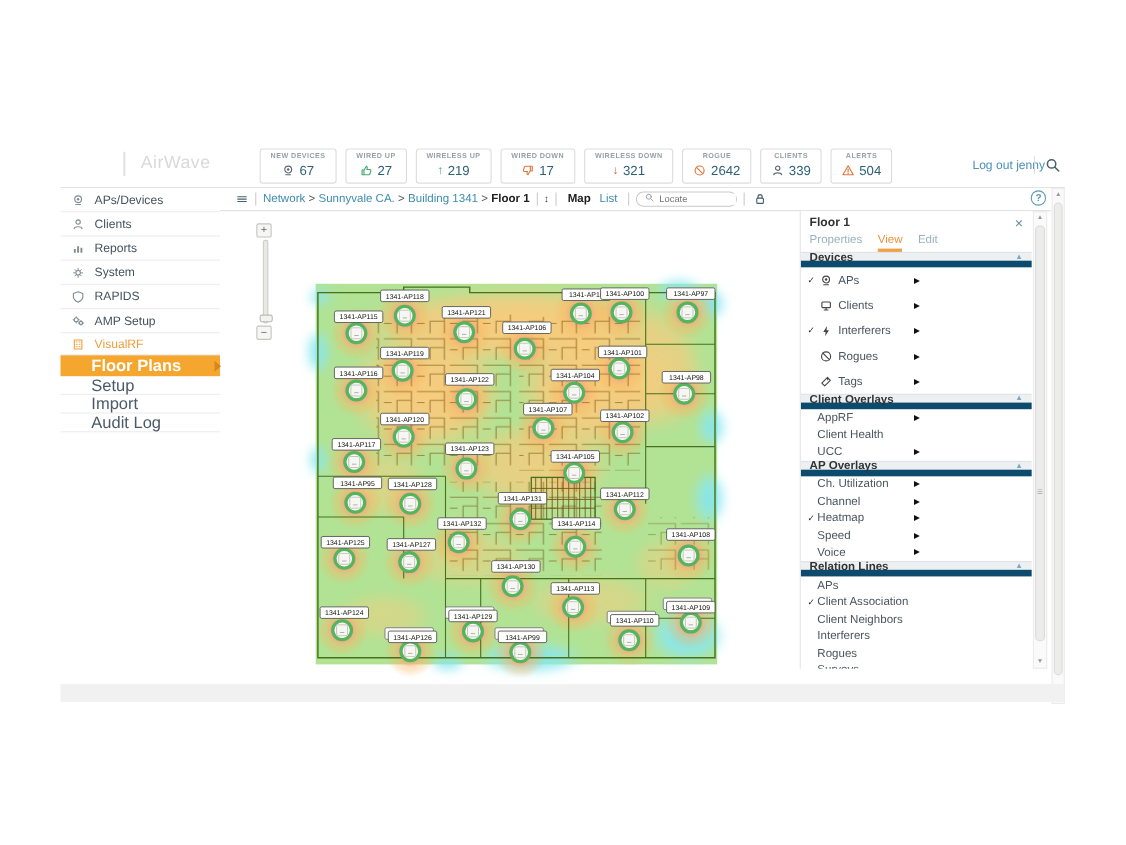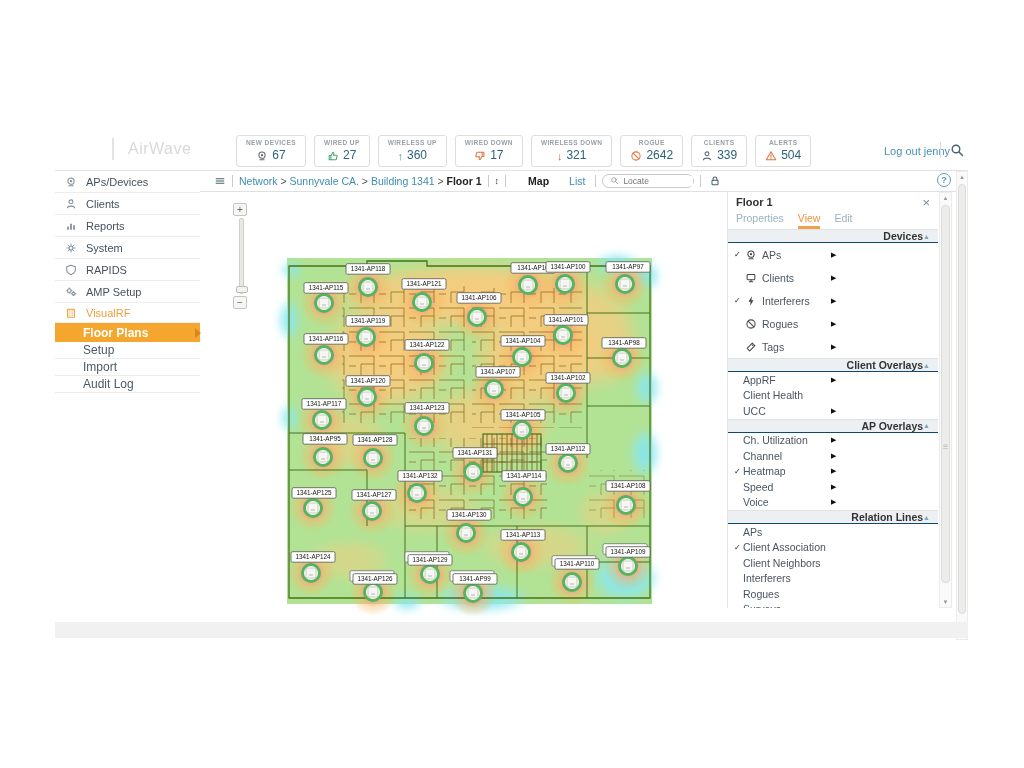--- a/index.html
+++ b/index.html
@@ -8,53 +8,53 @@
   .page { position:relative; width:1024px; height:768px;padding-left:29px; }
 
   
   .brand { position:absolute; left:112px; top:138px; display:flex; align-items:center; gap:14px; }
   .brand-bar { width:2px; height:22px; background:#e3e3e3; }
   .brand-name { font-size:16px; color:#d9d9d9; letter-spacing:.5px; }
   .stats { position:absolute; left:236px; top:135px; display:flex; gap:8px; }
   .stat-box { border:1px solid #ddd; border-radius:3px; background:#fff; padding:3px 9px 4px;
     display:flex; flex-direction:column; align-items:center; min-width:52px; }
   .stat-label { font-size:6.5px; font-weight:bold; color:#97a1a8; letter-spacing:.4px; white-space:nowrap; }
-  .stat-val { display:flex; align-items:flex-end; gap:4px; margin-top:2px; }
+  .stat-val { display:flex; align-items:center; gap:4px; margin-top:2px; }
   .stat-num { font-size:12px; color:#2d6076; }
   .stat-ico { display:inline-flex; align-items:center; font-size:11px; line-height:1; }
   .logout { position:absolute; left:884px; top:145px; font-size:11px; color:#4a90b8;text-align:center; }
   .logout-sep { position:absolute; left:940px; top:142px; width:1px; height:16px; background:#ddd; }
   .hdr-search { position:absolute; left:950px; top:143px; color:#46606e; }
 
   .hdr-divider { position:absolute; left:55px; top:170px; width:913px; height:1px; background:#e2e2e2; }
 
   
   .sidebar { position:absolute; left:55px; top:171px; width:145px; background:#fff; }
   .side-item { display:flex; align-items:center; gap:9px; height:22px; padding-left:10px;
     border-bottom:1px solid #ededed; font-size:11px; color:#44525e; cursor:pointer; }
   .side-item .ico { color:#7f8c96; display:inline-flex; }
   .side-item.accent { color:#f09f3c; height:20px; }
   .side-item.accent .ico { color:#f09f3c; }
-  .side-sub { height:17px; padding-left:28px; font-size:12px; color:#4a5a68;
+  .side-sub { height:17px; padding-left:28px; font-size:15px; color:#4a5a68;
     border-bottom:1px solid #ededed; display:flex; align-items:center; cursor:pointer; }
   .side-sub.active { position:relative; height:19px; background:#f5a62e; color:#fff;
     font-weight:bold; border-bottom:none; }
   .side-sub.active:after { content:""; position:absolute; right:-1px; top:50%; margin-top:-5px;
     border-left:6px solid #d8871c; border-top:5px solid transparent; border-bottom:5px solid transparent; }
 
   
   .toolbar { position:absolute; left:200px; top:171px; width:756px; height:21px; background:#fff;
     border-bottom:1px solid #e0e0e0; display:flex; align-items:center; font-size:10.5px; }
   .tb-ico { color:#46606e; display:inline-flex; margin-left:14px; }
   .tb-sep { width:1px; height:12px; background:#ccc; margin:0 6px; }
   .crumb a { color:#3f8cae; text-decoration:none; cursor:pointer; }
   .crumb { color:#555; white-space:nowrap; }
   .crumb .cur { color:#222; font-weight:bold; }
   .tb-updown { font-size:9px; color:#333; }
-  .tb-map { font-weight:bold; color:#222; margin:0 16px; cursor:pointer; }
+  .tb-map { font-weight:bold; color:#222; margin:0 4px; cursor:pointer; }
   .tb-list { color:#3f8cae; margin:0 4px; cursor:pointer; }
   .locate { display:flex; align-items:center; gap:4px; border:1px solid #c9c9c9; border-radius:9px;
     height:14px; width:92px; padding:0 7px; color:#9aa3aa; background:#fff; }
   .locate input { border:none; outline:none; width:70px; font-size:8.5px; color:#666;
     font-family:"Liberation Sans",sans-serif; }
   .help-ico { position:absolute; left:937px; top:173px; width:14px; height:14px; border:1.3px solid #5b9ab5;
     border-radius:50%; color:#5b9ab5; font-size:9px; font-weight:bold; display:flex; align-items:center;
     justify-content:center; cursor:pointer; }
 
   
@@ -68,22 +68,22 @@
 
   
   .panel { position:absolute; left:727px; top:192px; width:211px; height:416px; background:#fff;
     border-left:1px solid #e4e4e4; overflow:hidden; font-size:10.5px; }
   .panel-title-row { display:flex; justify-content:space-between; align-items:center; height:20px; padding:0 8px; }
   .panel-title { font-size:11px; font-weight:bold; color:#333; }
   .panel-close { color:#6b8ba0; font-size:13px; cursor:pointer; line-height:1; }
   .panel-tabs { display:flex; gap:14px; padding:0 8px; height:17px; align-items:flex-start; }
   .ptab { color:#9ab2bf; cursor:pointer; padding-bottom:2px; }
   .ptab.active { color:#e8933f; border-bottom:3px solid #f0a04a; }
-  .psec-hdr { display:flex; justify-content:flex-end; align-items:center; height:14px;
-    background:#edf0f2; border-top:1px solid #dfe3e6; border-bottom:1px solid #0c4a6e;
+  .psec-hdr { display:flex; justify-content:space-between; align-items:center; height:14px;
+    background:#edf0f2; border-top:1px solid #dfe3e6; border-bottom:6px solid #0c4a6e;
     padding:0 8px; font-weight:bold; color:#333; font-size:10.5px; cursor:pointer; }
   .psec-hdr .col { color:#7da7bd; font-size:7px; }
   .prow { position:relative; display:flex; align-items:center; color:#4a5560; cursor:pointer; }
   .prow.big { height:23px; }
   .prow.sm { height:15.5px; }
   .prow .chk { position:absolute; left:6px; font-size:8px; color:#222; }
   .prow .dico { position:absolute; left:17px; color:#444; display:inline-flex; }
   .prow .lbl-dev { position:absolute; left:34px; }
   .prow .lbl-plain { position:absolute; left:15px; }
   .prow .arr { position:absolute; left:103px; font-size:7px; color:#111; }
@@ -133,21 +133,21 @@
               <path d="M2.5 6.5 h2 v5 h-2 Z M4.5 7 L7 2.5 C8 2.7 8.2 3.5 8 4.5 L7.6 6 H11 C11.8 6 12 6.6 11.8 7.2 L10.8 10.8 C10.6 11.3 10.2 11.5 9.7 11.5 H4.5 Z"></path>
             </svg>
           </span>
           <span class="stat-num">27</span>
         </span>
       </div>
       <div class="stat-box">
         <span class="stat-label">WIRELESS UP</span>
         <span class="stat-val">
           <span class="stat-ico" style="color:#45a874">↑</span>
-          <span class="stat-num">360</span>
+          <span class="stat-num">219</span>
         </span>
       </div>
       <div class="stat-box">
         <span class="stat-label">WIRED DOWN</span>
         <span class="stat-val">
           <span class="stat-ico" style="color:#e0763c">
             <svg viewBox="0 0 14 14" width="12" height="12" fill="none" stroke="currentColor" stroke-width="1.2" stroke-linecap="round" stroke-linejoin="round">
               <path d="M11.5 7.5 h-2 v-5 h2 Z M9.5 7 L7 11.5 C6 11.3 5.8 10.5 6 9.5 L6.4 8 H3 C2.2 8 2 7.4 2.2 6.8 L3.2 3.2 C3.4 2.7 3.8 2.5 4.3 2.5 H9.5 Z"></path>
             </svg>
           </span>

